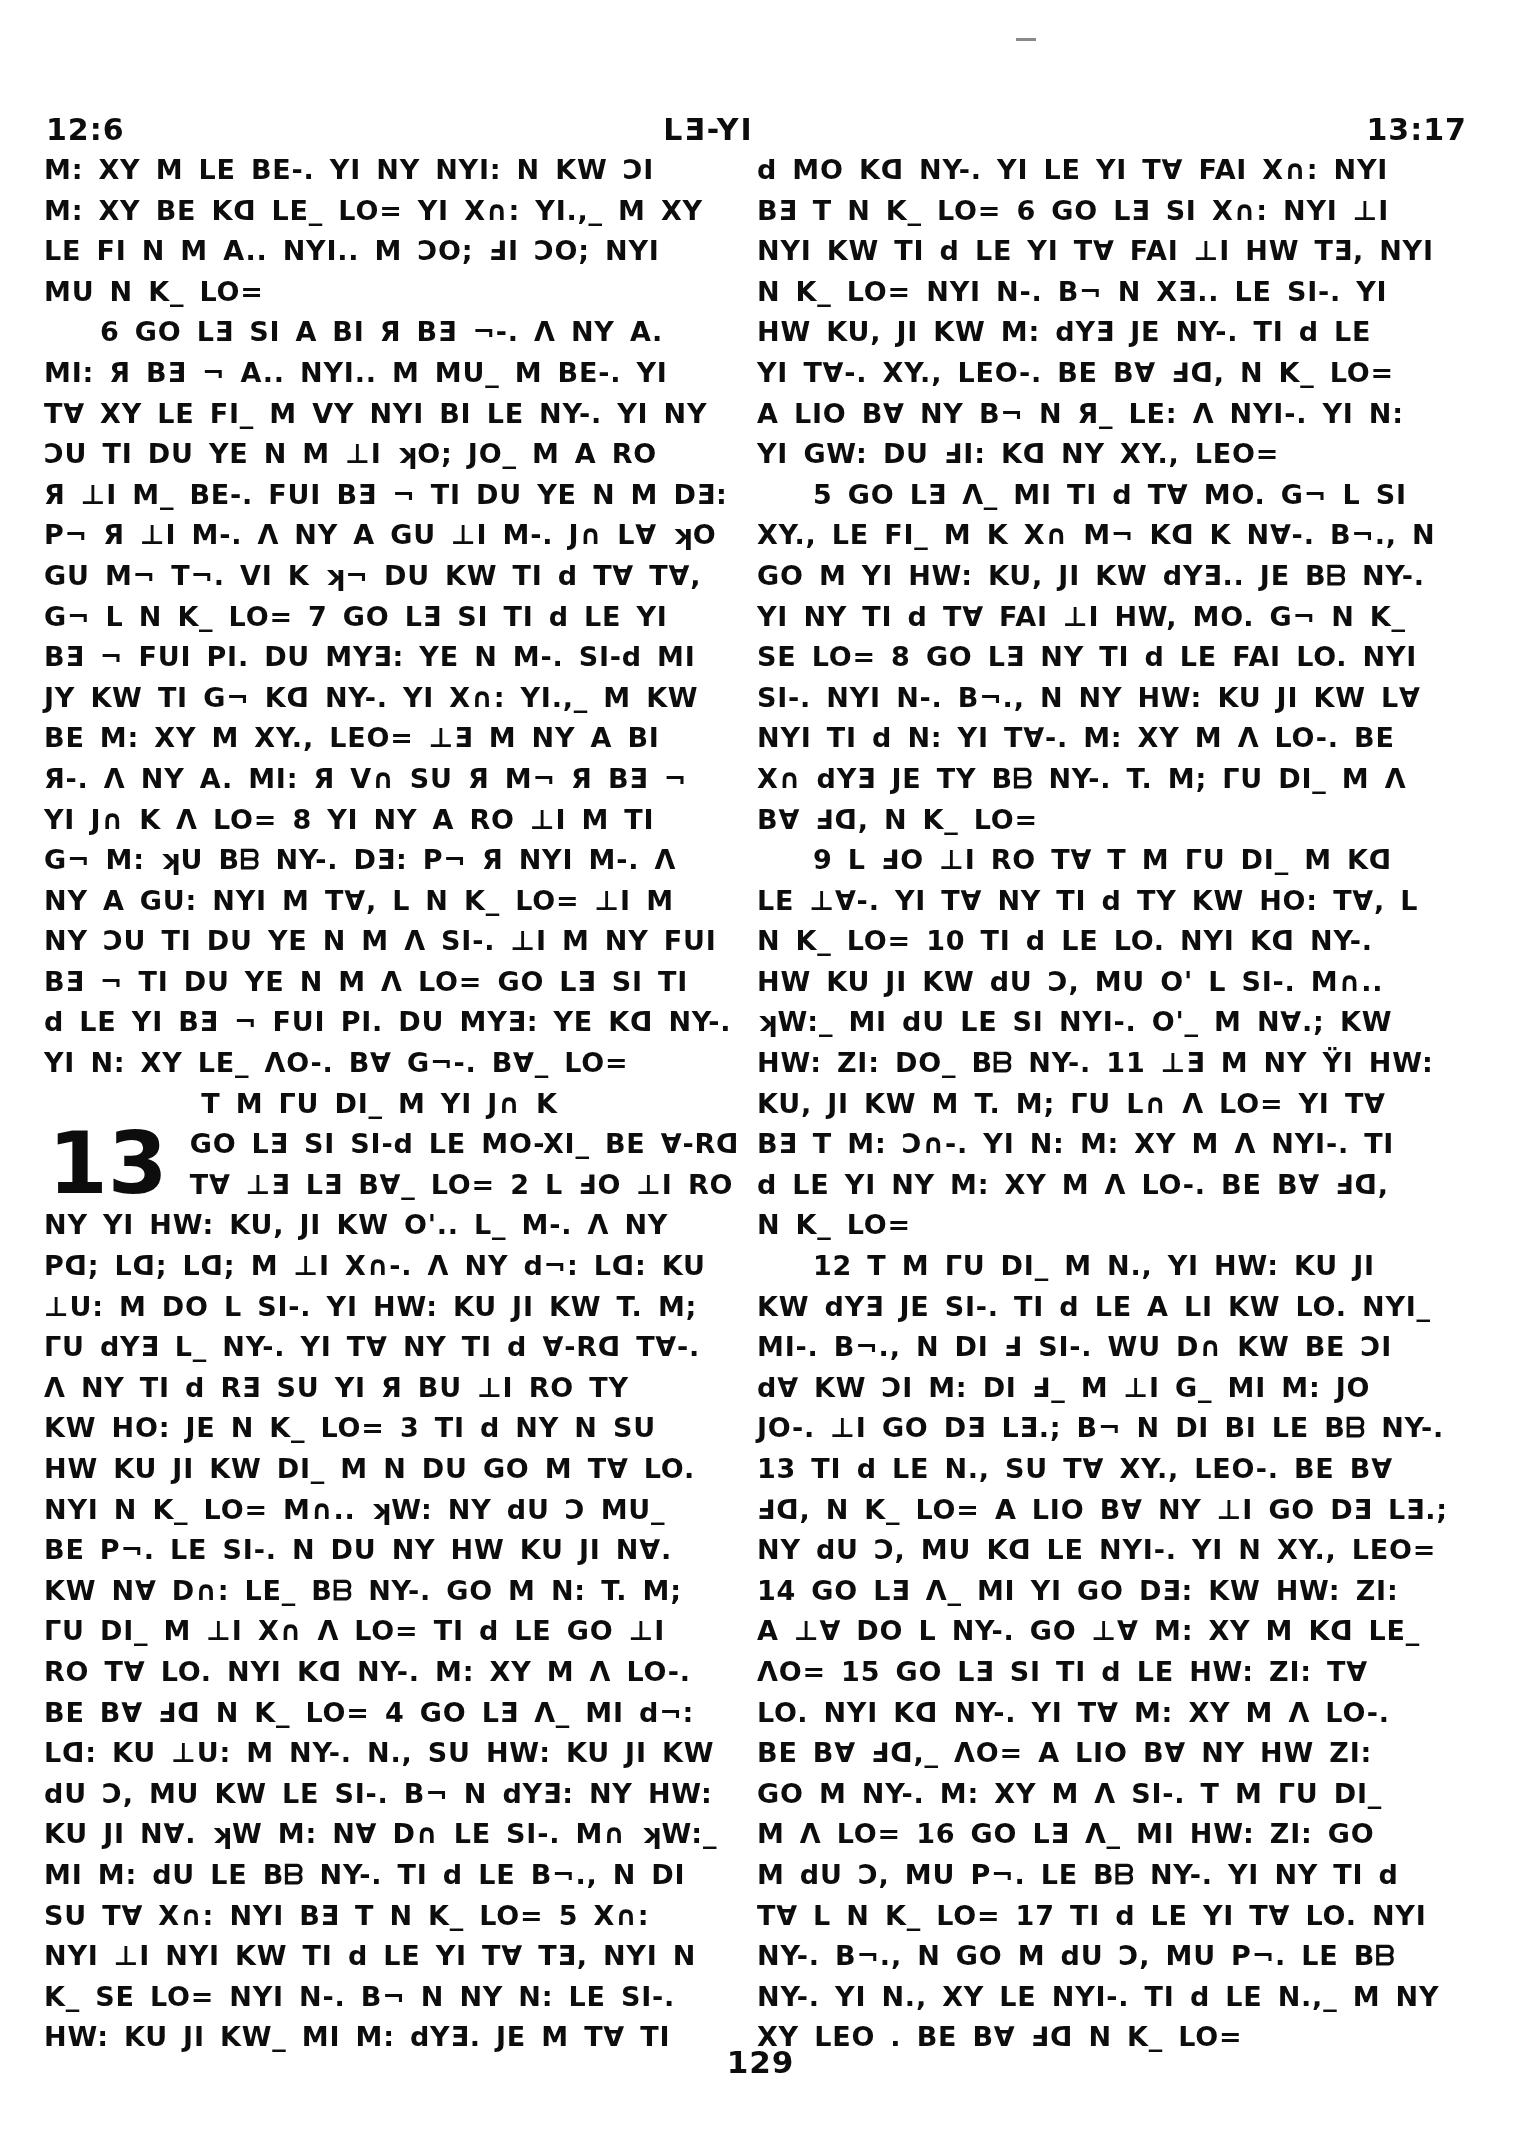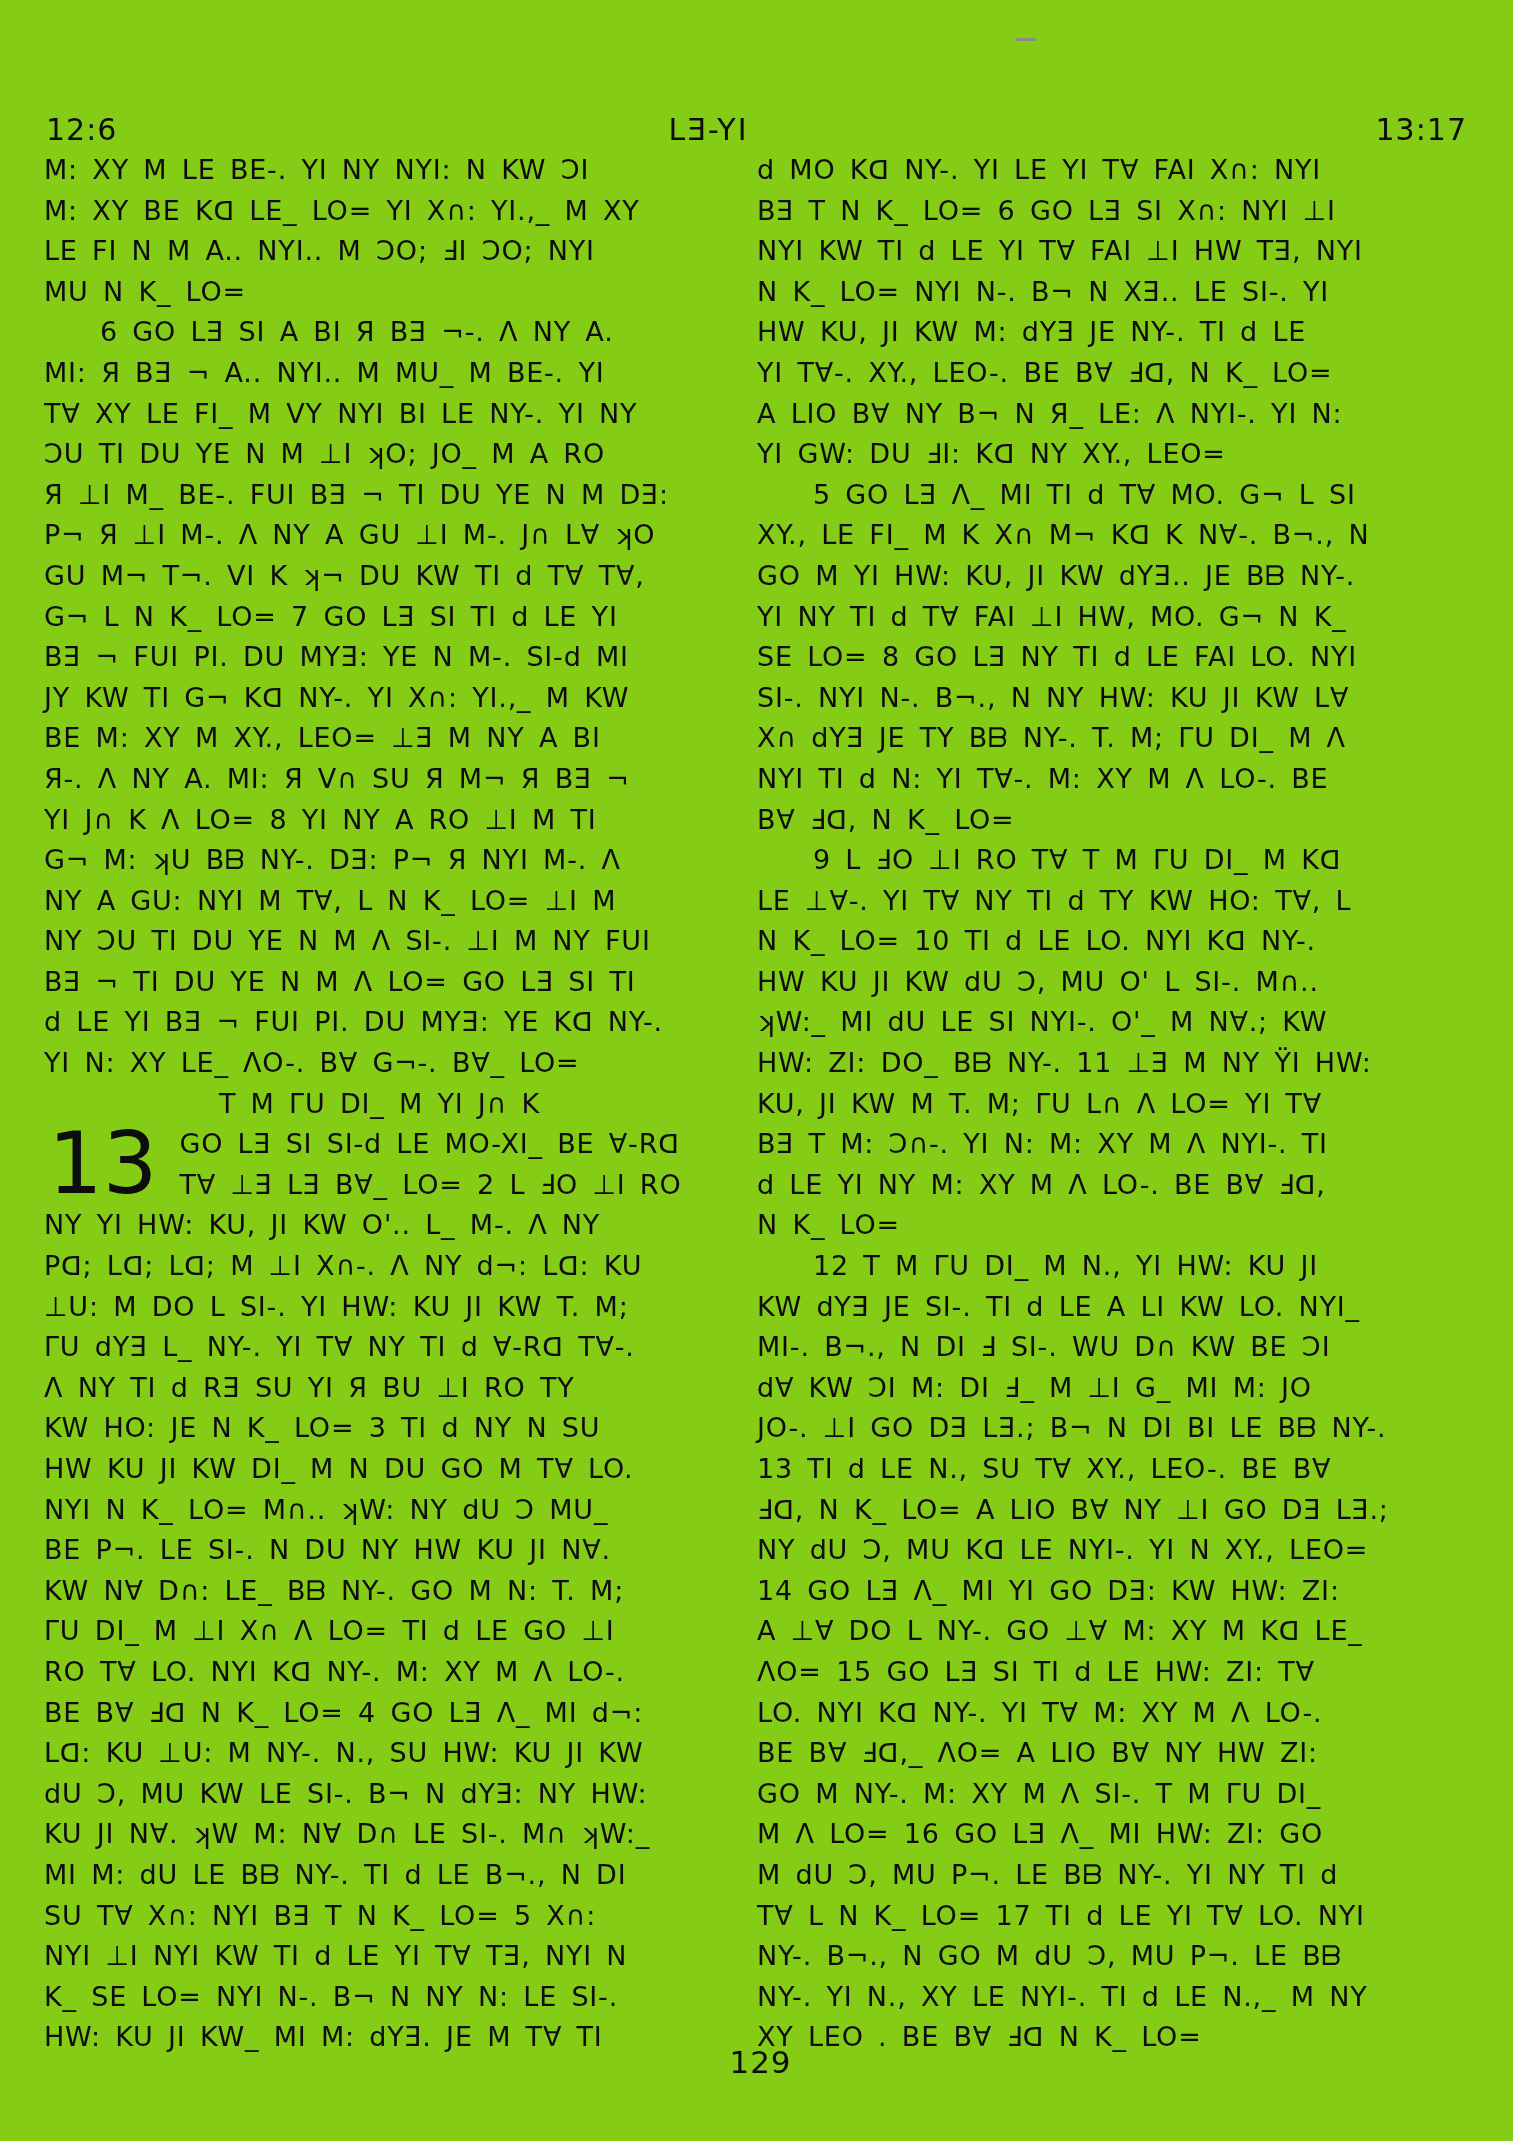--- a/index.html
+++ b/index.html
@@ -5,24 +5,24 @@
   html, body {
     margin: 0;
     padding: 0;
     background: #e8e8e8;
   }
   .page {
     position: relative;
     width: 1513px;
     height: 2141px;
     margin: 0 auto;
-    background: #84cc16;
+    background: #ffffff;
     overflow: hidden;
     font-family: "DejaVu Sans", "Liberation Sans", sans-serif;
-    font-weight: 400;
+    font-weight: 700;
     color: #0d0d0d;
     -webkit-font-smoothing: antialiased;
   }
   .artifact {
     position: absolute;
     top: 38px;
     left: 1016px;
     width: 20px;
     height: 3px;
     background: #8a8a8a;
@@ -167,22 +167,22 @@
           <div class="line">HW KU, JI KW M: dYƎ JE NY-. TI d LE</div>
           <div class="line">YI T∀-. XY., LEO-. BE B∀ Ⅎᗡ, N K_ LO=</div>
           <div class="line">A LIO B∀ NY B¬ N Я_ LE: Λ NYI-. YI N:</div>
           <div class="line">YI GW: DU ℲI: Kᗡ NY XY., LEO=</div>
           <div class="line indent">5 GO LƎ Λ_ MI TI d T∀ MO. G¬ L SI</div>
           <div class="line">XY., LE FI_ M K X∩ M¬ Kᗡ K N∀-. B¬., N</div>
           <div class="line">GO M YI HW: KU, JI KW dYƎ.. JE Bᗷ NY-.</div>
           <div class="line">YI NY TI d T∀ FAI ⊥I HW, MO. G¬ N K_</div>
           <div class="line">SE LO= 8 GO LƎ NY TI d LE FAI LO. NYI</div>
           <div class="line">SI-. NYI N-. B¬., N NY HW: KU JI KW L∀</div>
+          <div class="line">NYI TI d N: YI T∀-. M: XY M Λ LO-. BE</div>
           <div class="line">X∩ dYƎ JE TY Bᗷ NY-. T. M; ΓU DI_ M Λ</div>
-          <div class="line">NYI TI d N: YI T∀-. M: XY M Λ LO-. BE</div>
           <div class="line">B∀ Ⅎᗡ, N K_ LO=</div>
           <div class="line indent">9 L ℲO ⊥I RO T∀ T M ΓU DI_ M Kᗡ</div>
           <div class="line">LE ⊥∀-. YI T∀ NY TI d TY KW HO: T∀, L</div>
           <div class="line">N K_ LO= 10 TI d LE LO. NYI Kᗡ NY-.</div>
           <div class="line">HW KU JI KW dU Ɔ, MU O' L SI-. M∩..</div>
           <div class="line">ʞW:_ MI dU LE SI NYI-. O'_ M N∀.; KW</div>
           <div class="line">HW: ZI: DO_ Bᗷ NY-. 11 ⊥Ǝ M NY ŸI HW:</div>
           <div class="line">KU, JI KW M T. M; ΓU L∩ Λ LO= YI T∀</div>
           <div class="line">BƎ T M: Ɔ∩-. YI N: M: XY M Λ NYI-. TI</div>
           <div class="line">d LE YI NY M: XY M Λ LO-. BE B∀ Ⅎᗡ,</div>

